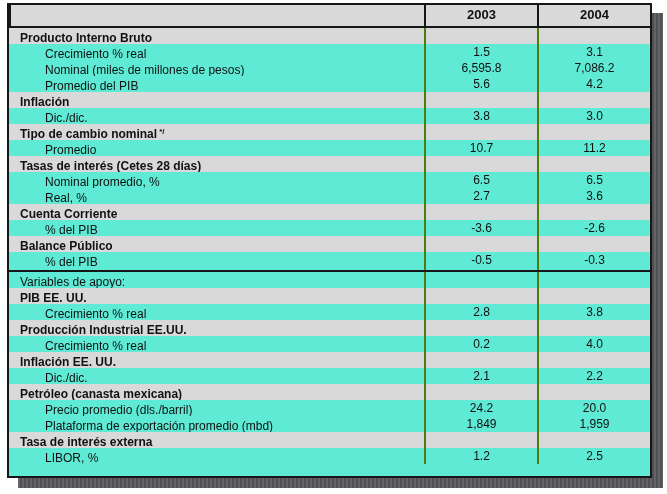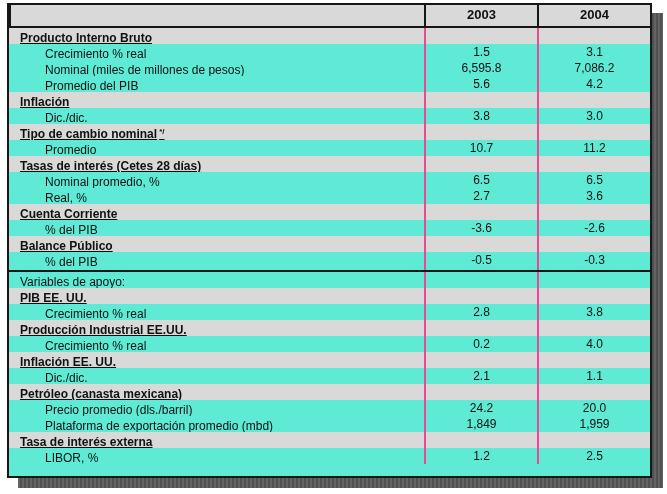--- a/index.html
+++ b/index.html
@@ -24,27 +24,27 @@
     display:flex;height:21px;flex:0 0 21px;
     background:#d9d9d9;border-bottom:2px solid #161616;
   }
   .hrow .hl{flex:1 1 auto;}
   .hcell{
     box-sizing:border-box;flex:0 0 113px;border-left:2px solid #161616;
     font-weight:bold;font-size:13px;line-height:20px;text-align:center;
   }
   .tbody{flex:1 1 auto;display:flex;flex-direction:column;}
   .row{display:flex;height:16px;flex:0 0 16px;font-size:12px;line-height:16px;}
-  .row.section{background:#d9d9d9;text-decoration:underline;}
+  .row.section{background:#d9d9d9;}
   .row.section .label{font-weight:bold;}
   .row.divider-after{border-bottom:2px solid #161616;height:18px;flex-basis:18px;}
   .cell{box-sizing:border-box;overflow:hidden;white-space:nowrap;}
   .label{flex:1 1 auto;padding-left:36px;}
   .section .label,.plain .label{padding-left:11px;}
-  .val{flex:0 0 113px;border-left:2px solid #ec4899;text-align:center;}
+  .val{flex:0 0 113px;border-left:2px solid #4d7c0f;text-align:center;}
   .marker{font-size:8px;vertical-align:4px;font-weight:bold;margin-left:2px;}
 </style>
 </head>
 <body>
 
 <div class="shadow"></div>
 
 <div class="sheet">
   <div class="hrow">
     <div class="hcell hl cell"></div>
@@ -175,21 +175,21 @@
 
   <div class="row section">
     <div class="cell label"><span>Inflación EE. UU.</span><sup class="marker"></sup></div>
     <div class="cell val"></div>
     <div class="cell val"></div>
   </div>
 
   <div class="row item">
     <div class="cell label"><span>Dic./dic.</span><sup class="marker"></sup></div>
     <div class="cell val">2.1</div>
-    <div class="cell val">1.1</div>
+    <div class="cell val">2.2</div>
   </div>
 
   <div class="row section">
     <div class="cell label"><span>Petróleo (canasta mexicana)</span><sup class="marker"></sup></div>
     <div class="cell val"></div>
     <div class="cell val"></div>
   </div>
 
   <div class="row item">
     <div class="cell label"><span>Precio promedio (dls./barril)</span><sup class="marker"></sup></div>

